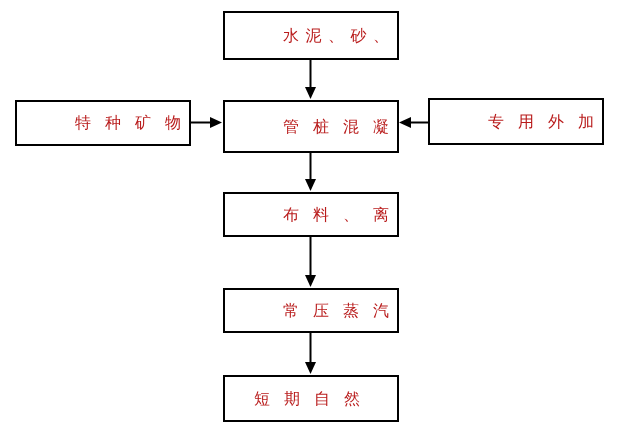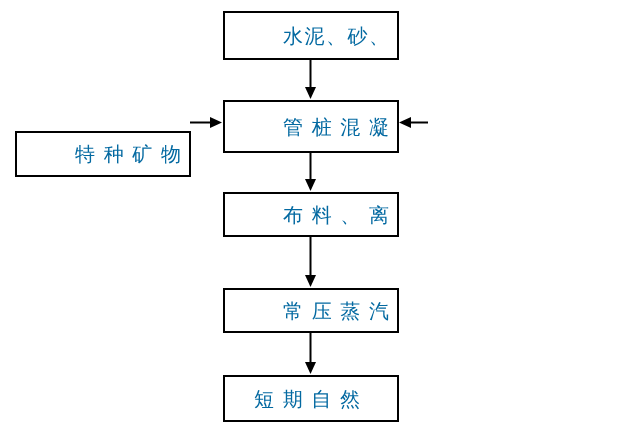--- a/index.html
+++ b/index.html
@@ -28,23 +28,23 @@
     border: 2px solid #000000;
     background: #ffffff;
     display: flex;
     align-items: center;
     justify-content: flex-end;
   }
   .node-label {
     display: block;
     width: 106px;
     margin-right: 8px;
-    font-size: 20px;
+    font-size: 16px;
     line-height: 1;
-    color: #0369a1;
+    color: #b91c1c;
     text-align: justify;
     text-align-last: justify;
     white-space: nowrap;
   }
 </style>
 </head>
 <body>
 
 <div class="stage">
 
@@ -78,28 +78,31 @@
     <g>
       <line x1="310.5" y1="333" x2="310.5" y2="362.5" stroke="#000000" stroke-width="2"></line>
       <polygon points="305,362 316,362 310.5,374" fill="#000000"></polygon>
     </g>
   </svg>
 
   <div class="node" style="left:223px; top:11px; width:176px; height:49px;">
     <span class="node-label">水泥、砂、</span>
   </div>
 
-  <div class="node" style="left:15px; top:100px; width:176px; height:46px;margin-top:31px;">
+  <div class="node" style="left:15px; top:100px; width:176px; height:46px;">
     <span class="node-label">特种矿物</span>
   </div>
 
   <div class="node" style="left:223px; top:100px; width:176px; height:53px;">
     <span class="node-label">管桩混凝</span>
   </div>
 
+  <div class="node" style="left:428px; top:98px; width:176px; height:47px;">
+    <span class="node-label">专用外加</span>
+  </div>
 
   <div class="node" style="left:223px; top:192px; width:176px; height:45px;">
     <span class="node-label">布料、离</span>
   </div>
 
   <div class="node" style="left:223px; top:288px; width:176px; height:45px;">
     <span class="node-label">常压蒸汽</span>
   </div>
 
   <div class="node" style="left:223px; top:375px; width:176px; height:47px;justify-content:center;">

